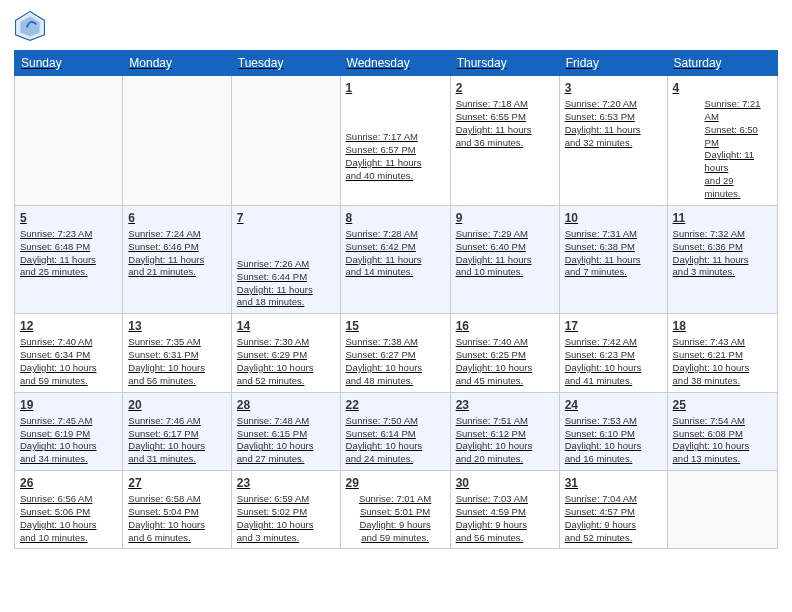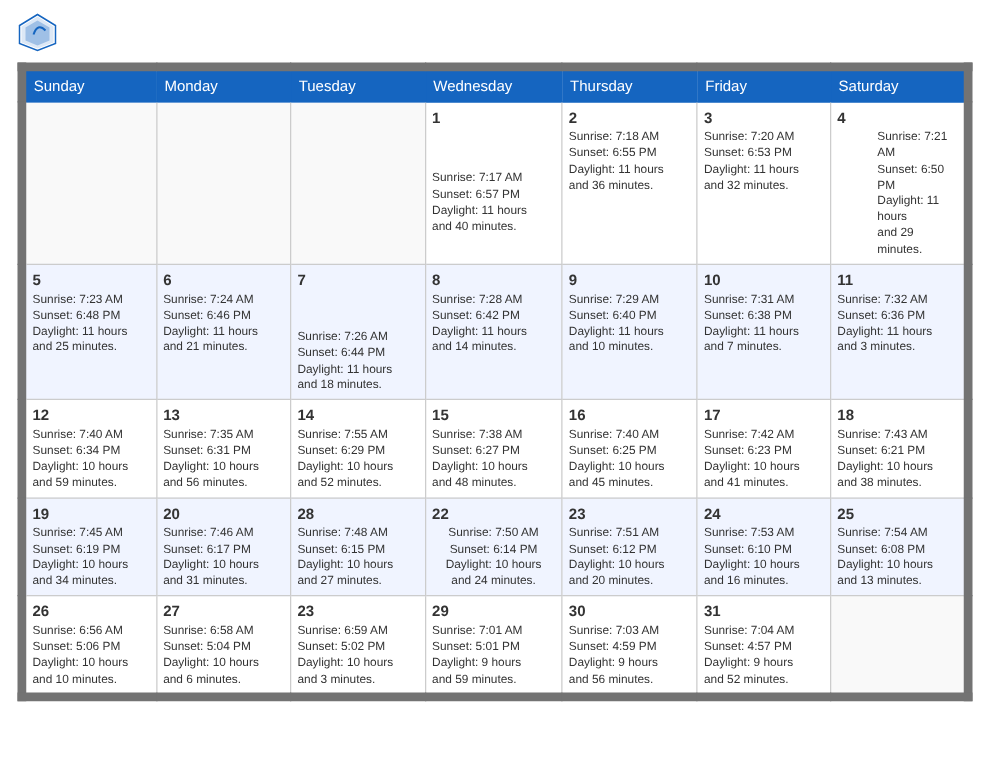--- a/index.html
+++ b/index.html
@@ -48,22 +48,23 @@
       line-height: 1;
     }
     .location {
       font-size: 14px;
       color: #555;
       margin-top: 2px;
     }
     .calendar {
       width: 100%;
       border-collapse: collapse;
-      border: 7px solid #737373;
+      border: 1px solid #737373;
       font-size: 10px;
+      text-decoration: underline;
     }
     .calendar th {
       background-color: #1565c0;
       color: #fff;
       text-align: left;
       padding: 5px 6px;
       font-size: 12px;
       font-weight: normal;
       border: 1px solid #1565c0;
     }
@@ -223,21 +224,21 @@
           </td>
           <td>
             <span class="day-number">13</span>
             <div class="day-info" style="white-space: pre-line;">Sunrise: 7:35 AM
 Sunset: 6:31 PM
 Daylight: 10 hours
 and 56 minutes.</div>
           </td>
           <td>
             <span class="day-number">14</span>
-            <div class="day-info" style="white-space: pre-line;">Sunrise: 7:55 AM
+            <div class="day-info" style="white-space: pre-line;">Sunrise: 7:30 AM
 Sunset: 6:29 PM
 Daylight: 10 hours
 and 52 minutes.</div>
           </td>
           <td>
             <span class="day-number">15</span>
             <div class="day-info" style="white-space: pre-line;">Sunrise: 7:38 AM
 Sunset: 6:27 PM
 Daylight: 10 hours
 and 48 minutes.</div>
@@ -281,21 +282,21 @@
           </td>
           <td>
             <span class="day-number">28</span>
             <div class="day-info" style="white-space: pre-line;">Sunrise: 7:48 AM
 Sunset: 6:15 PM
 Daylight: 10 hours
 and 27 minutes.</div>
           </td>
           <td>
             <span class="day-number">22</span>
-            <div class="day-info" style="white-space: pre-line; text-align: center;">Sunrise: 7:50 AM
+            <div class="day-info" style="white-space: pre-line;">Sunrise: 7:50 AM
 Sunset: 6:14 PM
 Daylight: 10 hours
 and 24 minutes.</div>
           </td>
           <td>
             <span class="day-number">23</span>
             <div class="day-info" style="white-space: pre-line;">Sunrise: 7:51 AM
 Sunset: 6:12 PM
 Daylight: 10 hours
 and 20 minutes.</div>
@@ -332,21 +333,21 @@
           </td>
           <td>
             <span class="day-number">23</span>
             <div class="day-info" style="white-space: pre-line;">Sunrise: 6:59 AM
 Sunset: 5:02 PM
 Daylight: 10 hours
 and 3 minutes.</div>
           </td>
           <td>
             <span class="day-number">29</span>
-            <div class="day-info" style="white-space: pre-line;">Sunrise: 7:01 AM
+            <div class="day-info" style="white-space: pre-line; text-align: center;">Sunrise: 7:01 AM
 Sunset: 5:01 PM
 Daylight: 9 hours
 and 59 minutes.</div>
           </td>
           <td>
             <span class="day-number">30</span>
             <div class="day-info" style="white-space: pre-line;">Sunrise: 7:03 AM
 Sunset: 4:59 PM
 Daylight: 9 hours
 and 56 minutes.</div>

